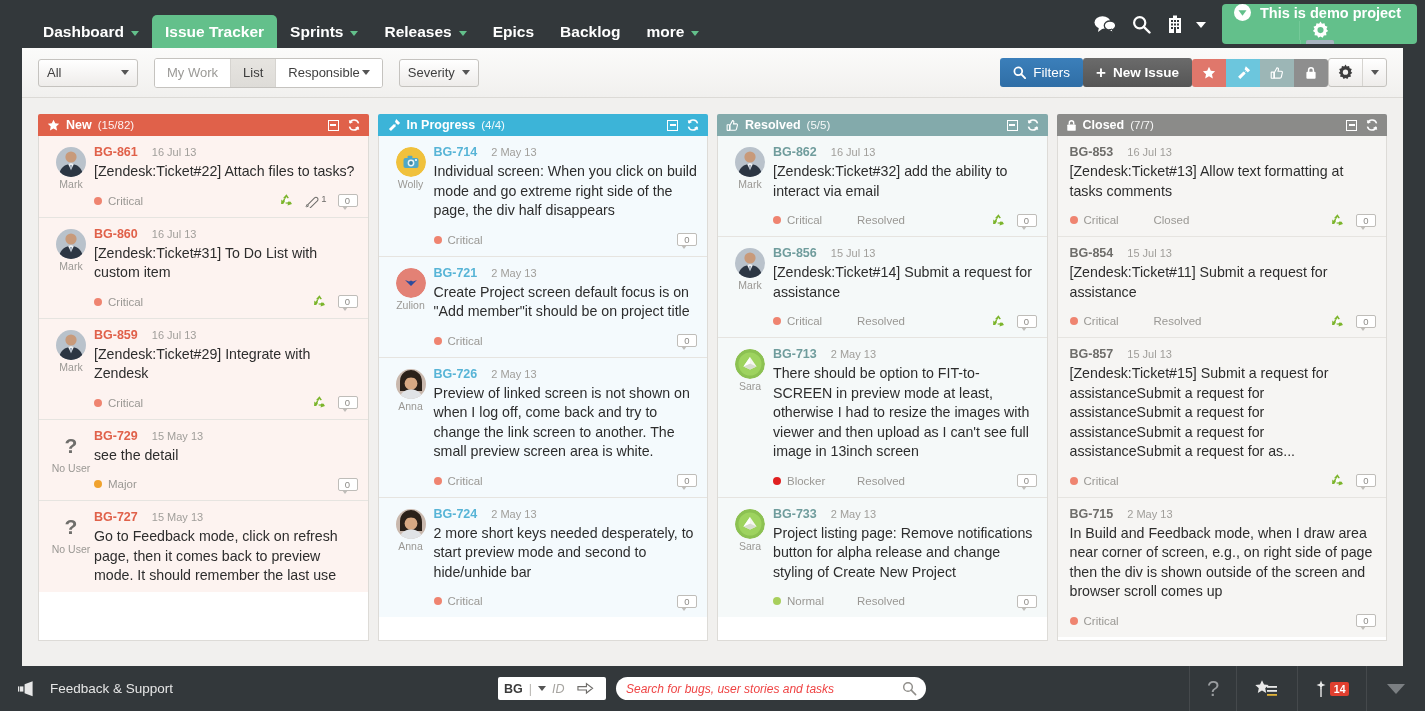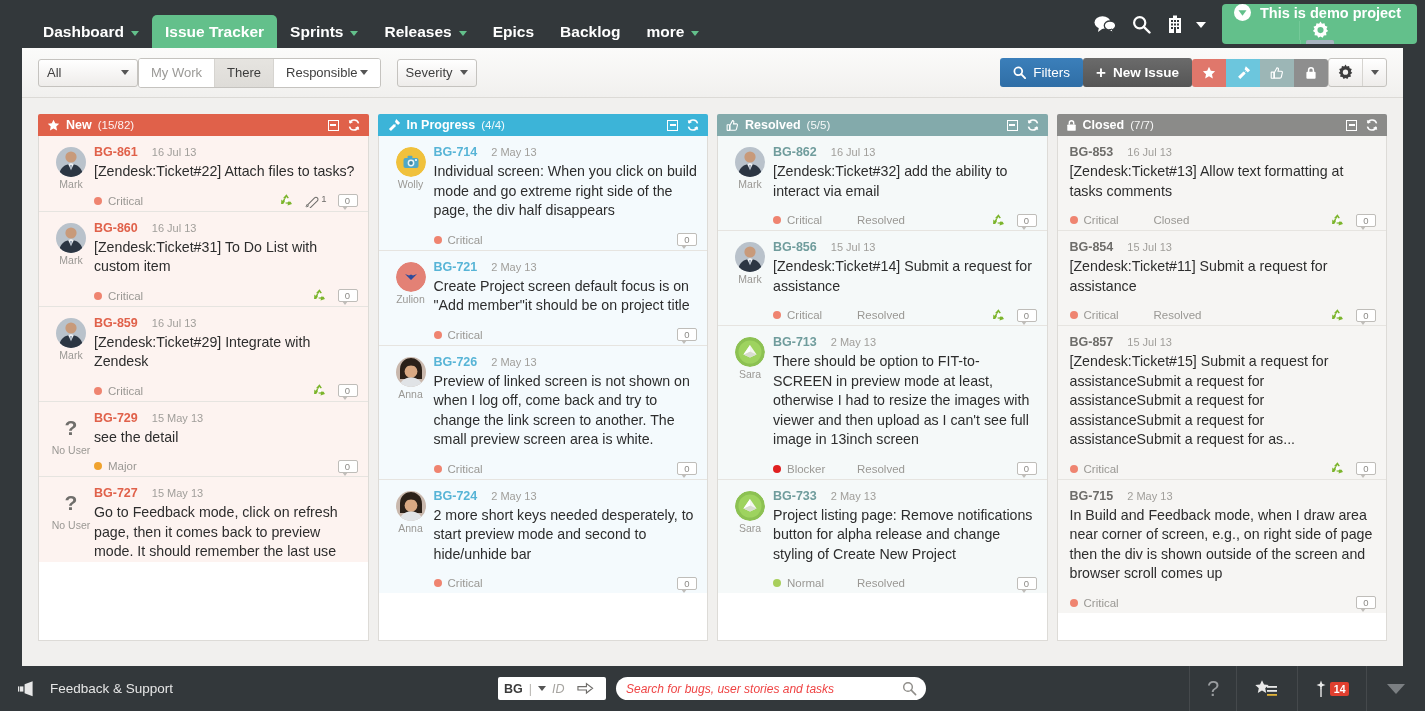--- a/index.html
+++ b/index.html
@@ -71,21 +71,21 @@
     position:relative; height:50px; display:flex; align-items:center;
     padding:0 16px; border-bottom:1px solid #dcdad6;
     background:linear-gradient(#fbfbfa,#f1f0ee);
   }
   .sel-box {
     height:28px; border:1px solid #c5c3bf; border-radius:3px;
     background:linear-gradient(#ffffff,#eeecea);
     display:flex;align-items:center; justify-content:space-between;
     font-size:13px; color:#3f3f3f; cursor:pointer; padding:0 8px;
   }
-  #sel-all { width:100px; }
+  #sel-all { width:100px; margin-right:16px; }
   #seg-group { display:flex; height:30px; border:1px solid #c5c3bf; border-radius:3px; overflow:hidden; background:#fff; }
   .seg {
     display:flex;align-items:center;padding:13px 12px;font-size:13px;color:#9b9a97;cursor:pointer;
     border-right:1px solid #d6d4d0; background:#ffffff;
   }
   .seg.on { background:linear-gradient(#e6e4e0,#dedcd8); color:#3c3c3c; }
   .seg.dropdown { color:#3f3f3f; gap:2px; background:#fff; border-right:none;}
   .caret-dark { width:0;height:0;border-left:4px solid transparent;border-right:4px solid transparent;border-top:5px solid #555; }
   #sel-severity { width:80px; margin-left:16px; }
 
@@ -127,21 +127,21 @@
 
   .card { display:flex; padding:9px 10px 0 9px; border-bottom:1px solid #e6e4e0; position:relative;}
   .card:last-child { border-bottom:none; }
   .av-col { width:46px; flex:0 0 46px; display:flex; flex-direction:column; align-items:center; padding-top:2px; }
   .av {
     width:30px;height:30px;border-radius:50%; overflow:hidden; position:relative;
     display:flex;align-items:center;justify-content:center;
   }
   .av-name { font-size:10.5px; color:#9a9894; margin-top:2px; line-height:11px; }
   .av.q { background:transparent; color:#6f6e6b; font-size:20px; font-weight:bold; }
-  .card-main { flex:1; min-width:0; }
+  .card-main { flex:1; min-width:0; padding-bottom:6px; }
   .card-top { display:flex; align-items:baseline; gap:14px; }
   .bug-id { font-size:12.5px; font-weight:bold; }
   .bug-date { font-size:11px; color:#a09e9a; }
   .card-title { font-size:14.2px; color:#2d2d2d; line-height:19.5px; margin-top:3px; }
   .card-foot { display:flex; align-items:center; margin-top:9px; height:20px; }
   .sev { display:flex;align-items:center;gap:6px;font-size:11.5px;color:#9a9894; width:84px; }
   .dot { width:8px;height:8px;border-radius:50%; display:block; }
   .state { font-size:11.5px; color:#9a9894; width:90px; }
   .foot-right { margin-left:auto; display:flex; align-items:center; gap:11px; }
   .cmt {
@@ -293,21 +293,21 @@
       <div class="sel-box" id="sel-all">
         <span>All</span>
         <span class="caret-dark"></span>
       </div>
 
       <div id="seg-group">
         <div class="seg">
           <span>My Work</span>
         </div>
         <div class="seg on">
-          <span>There</span>
+          <span>List</span>
         </div>
         <div class="seg dropdown">
           <span>Responsible</span>
           <span class="caret-dark"></span>
         </div>
       </div>
 
       <div class="sel-box" id="sel-severity">
         <span>Severity</span>
         <span class="caret-dark"></span>

